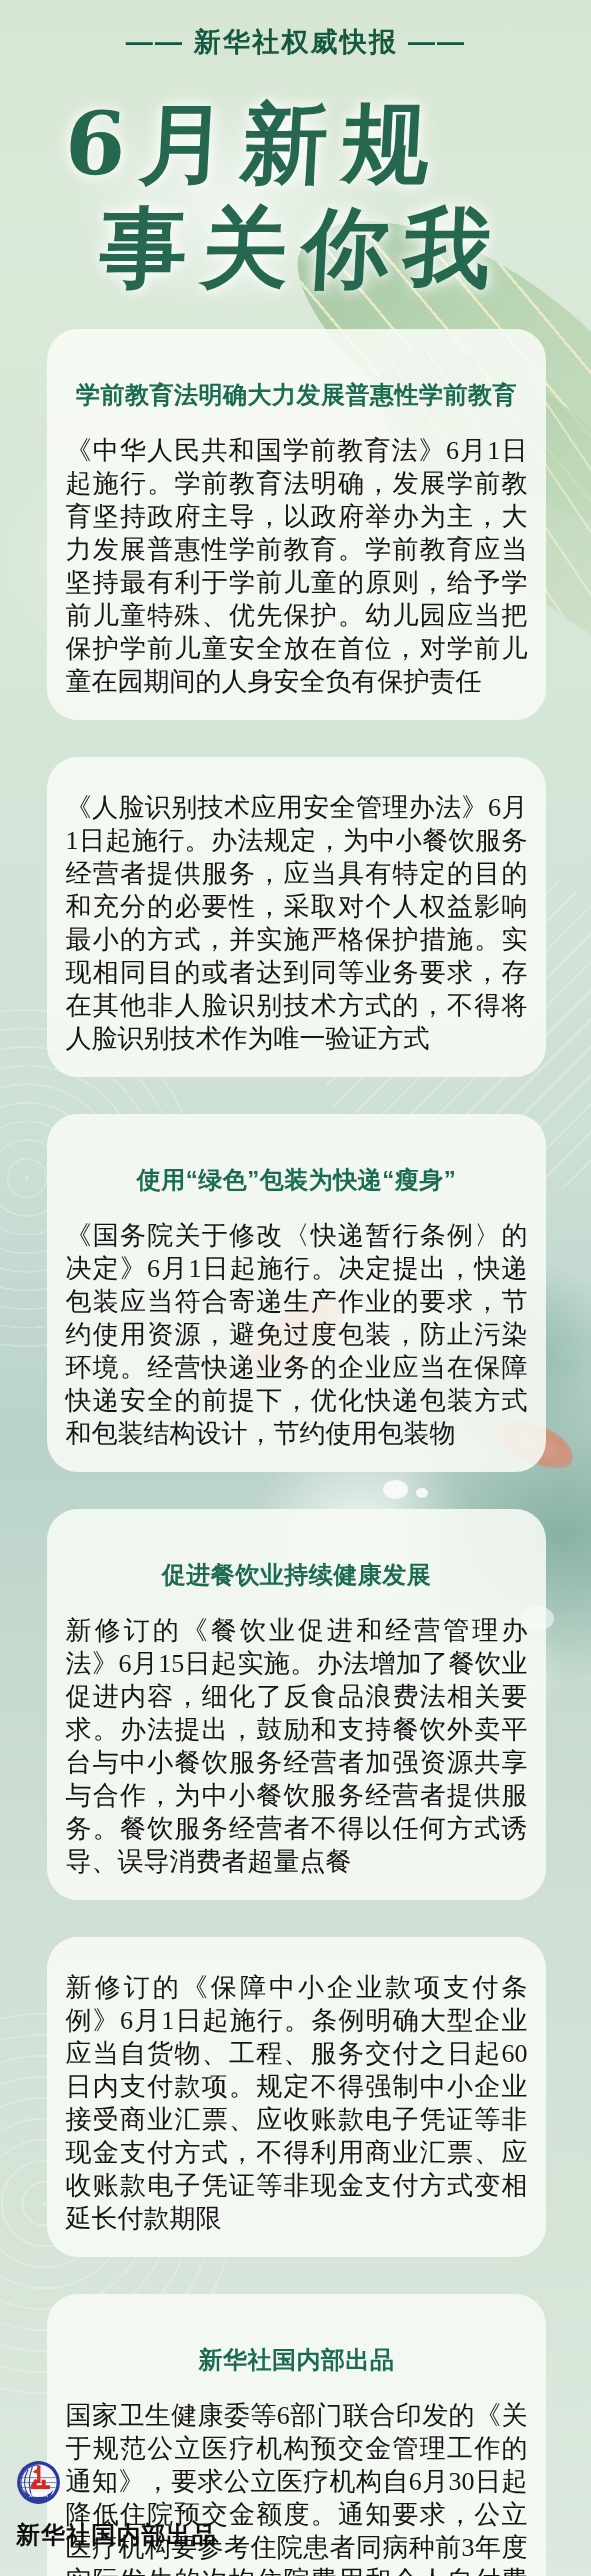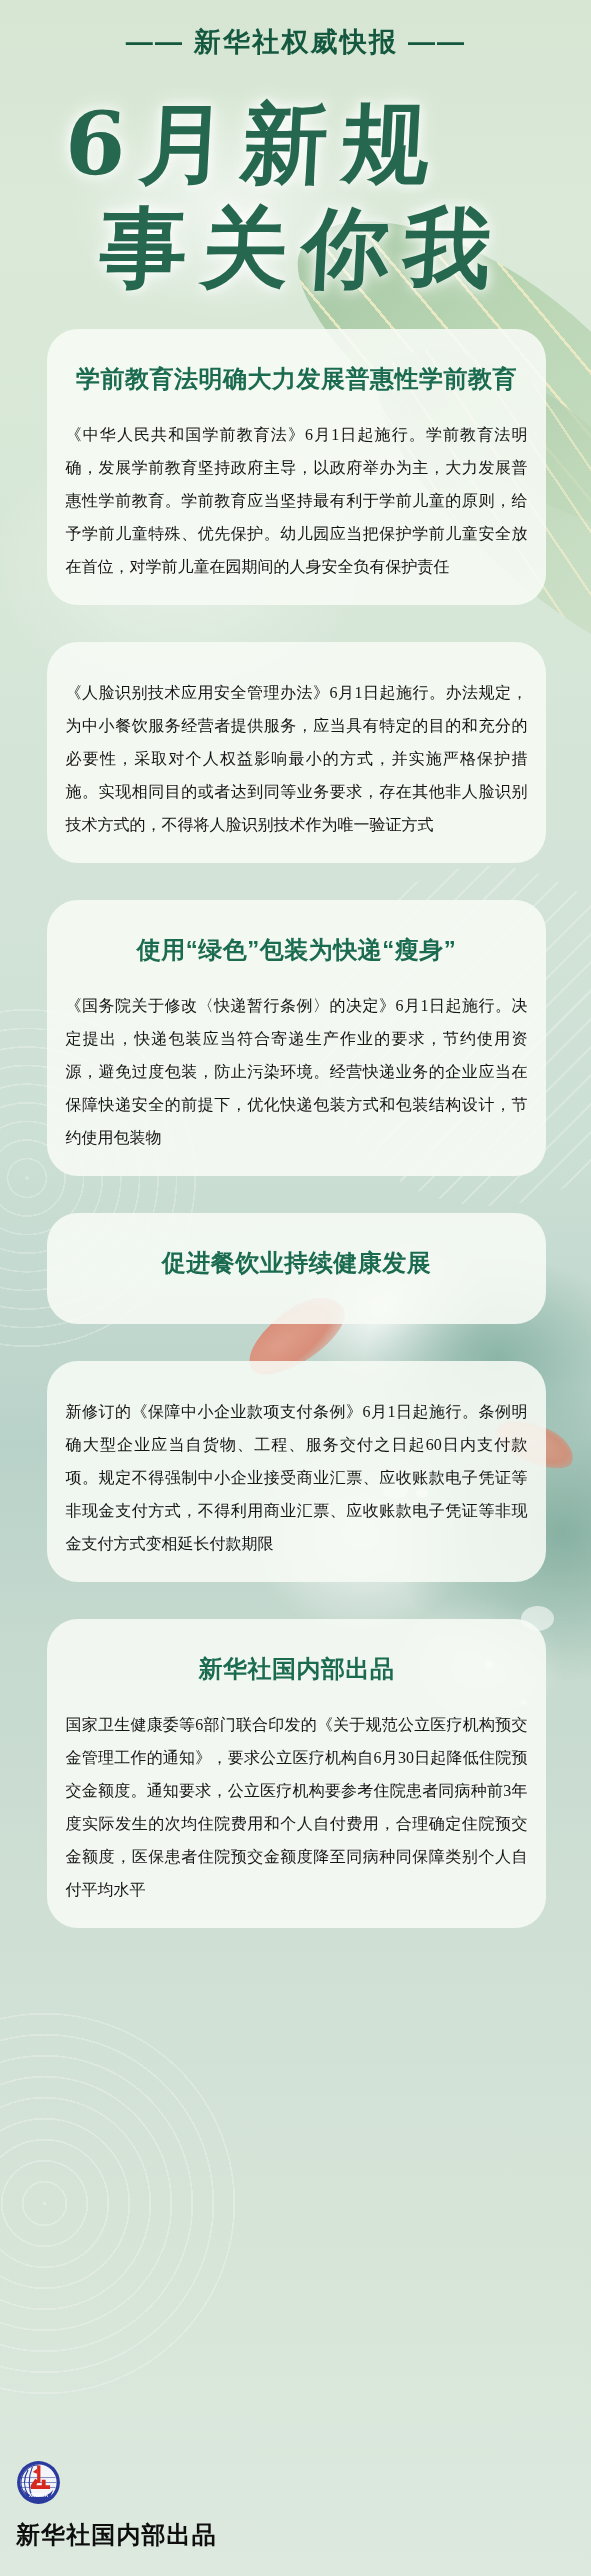--- a/index.html
+++ b/index.html
@@ -103,29 +103,29 @@
     position:absolute;top:329px;left:47px;width:499px;z-index:1;
     display:flex;flex-direction:column;gap:37px;
   }
   .card{
     box-sizing:border-box;width:499px;
     background:rgba(247,251,245,.88);
     border-radius:31px;
     padding:34px 18.6px 22px;
   }
   .card-title{
-    margin:0 0 23px;text-align:center;
+    margin:16px 0 23px;text-align:center;
     font-size:24px;font-weight:700;letter-spacing:0.5px;
     color:#1b6b51;
     font-family:"Liberation Sans",sans-serif;
   }
   .card-body{
     margin:0;
     font-family:"Liberation Serif","DejaVu Serif",serif;
-    font-size:16px;line-height:33px;color:#151515;
+    font-size:26px;line-height:33px;color:#151515;
     text-align:justify;
   }
 
   
   .footer{position:absolute;top:2460px;left:16px;width:100%;z-index:1;text-align:left;}
   .logo-wrap{display:inline-block;width:45px;height:45px;}
   .credit{
     margin-top:12px;font-size:24px;font-weight:600;color:#0e0e0e;
     font-family:"Liberation Sans",sans-serif;letter-spacing:1.1px;
   }
@@ -167,20 +167,21 @@
     <p class="card-body">《人脸识别技术应用安全管理办法》6月1日起施行。办法规定，为中小餐饮服务经营者提供服务，应当具有特定的目的和充分的必要性，采取对个人权益影响最小的方式，并实施严格保护措施。实现相同目的或者达到同等业务要求，存在其他非人脸识别技术方式的，不得将人脸识别技术作为唯一验证方式</p>
   </section>
 
   <section class="card">
     <h2 class="card-title">使用“绿色”包装为快递“瘦身”</h2>
     <p class="card-body">《国务院关于修改〈快递暂行条例〉的决定》6月1日起施行。决定提出，快递包装应当符合寄递生产作业的要求，节约使用资源，避免过度包装，防止污染环境。经营快递业务的企业应当在保障快递安全的前提下，优化快递包装方式和包装结构设计，节约使用包装物</p>
   </section>
 
   <section class="card">
     <h2 class="card-title">促进餐饮业持续健康发展</h2>
+    <p class="card-body">新修订的《餐饮业促进和经营管理办法》6月15日起实施。办法增加了餐饮业促进内容，细化了反食品浪费法相关要求。办法提出，鼓励和支持餐饮外卖平台与中小餐饮服务经营者加强资源共享与合作，为中小餐饮服务经营者提供服务。餐饮服务经营者不得以任何方式诱导、误导消费者超量点餐</p>
   </section>
 
   <section class="card">
     <p class="card-body">新修订的《保障中小企业款项支付条例》6月1日起施行。条例明确大型企业应当自货物、工程、服务交付之日起60日内支付款项。规定不得强制中小企业接受商业汇票、应收账款电子凭证等非现金支付方式，不得利用商业汇票、应收账款电子凭证等非现金支付方式变相延长付款期限</p>
   </section>
 
   <section class="card">
     <h2 class="card-title">新华社国内部出品</h2>
     <p class="card-body">国家卫生健康委等6部门联合印发的《关于规范公立医疗机构预交金管理工作的通知》，要求公立医疗机构自6月30日起降低住院预交金额度。通知要求，公立医疗机构要参考住院患者同病种前3年度实际发生的次均住院费用和个人自付费用，合理确定住院预交金额度，医保患者住院预交金额度降至同病种同保障类别个人自付平均水平</p>
   </section>

